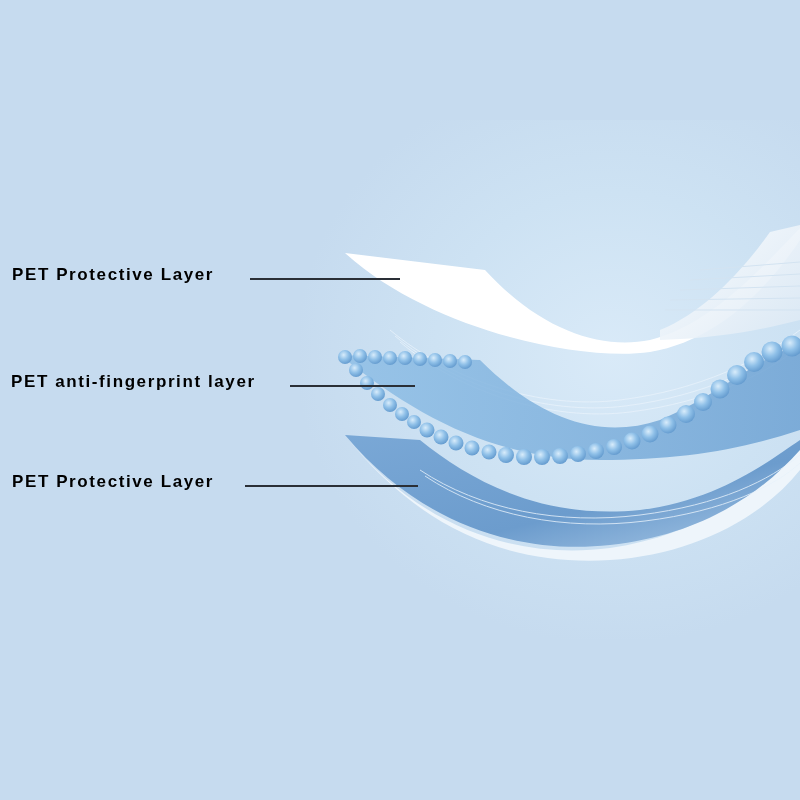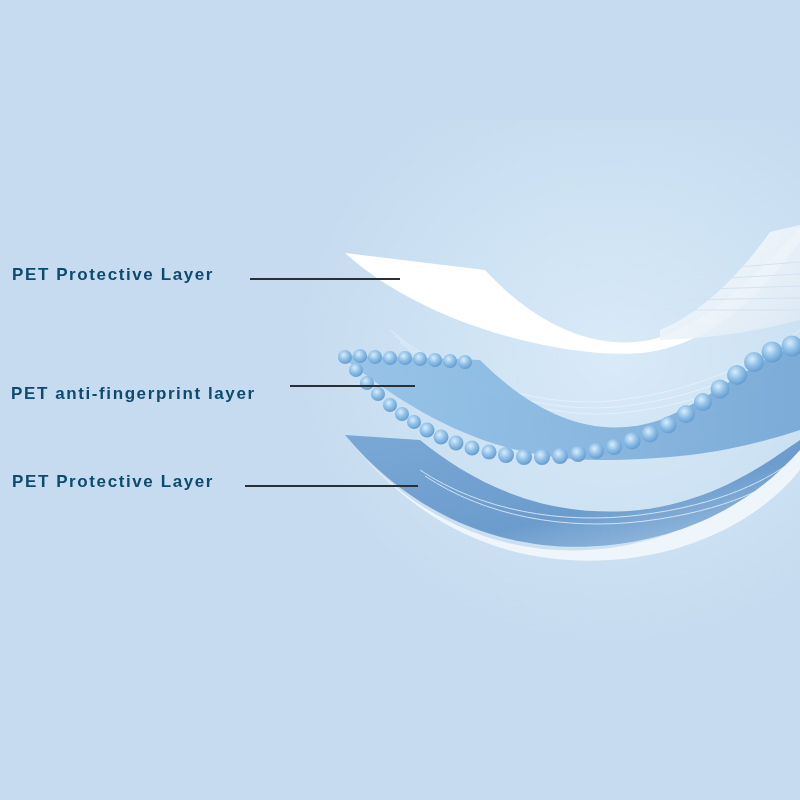--- a/index.html
+++ b/index.html
@@ -8,21 +8,21 @@
     background: #c6dbef;
     font-family: "Liberation Sans", sans-serif;
   }
   .glow {
     position: absolute; left: 300px; top: 120px; width: 520px; height: 520px;
     background: radial-gradient(ellipse at 60% 45%, #d9eaf8 0%, #cde2f3 40%, rgba(198,219,239,0) 72%);
   }
   .art { position: absolute; left: 0; top: 0; width: 800px; height: 800px; }
   .label {
     position: absolute; font-weight: bold; font-size: 17px; letter-spacing: 1.6px;
-    color: #0c4a6e; white-space: nowrap;
+    color: #000000; white-space: nowrap;
   }
   .leader { position: absolute; height: 2px; background: #2a2f36; }
 </style>
 </head>
 <body>
 
 <div class="glow"></div>
 
 <svg class="art" viewBox="0 0 800 800" xmlns="http://www.w3.org/2000/svg">
   <defs>
@@ -111,17 +111,17 @@
       <line x1="680" y1="290" x2="800" y2="286"></line>
       <line x1="670" y1="300" x2="800" y2="298"></line>
       <line x1="665" y1="310" x2="800" y2="310"></line>
     </g>
   </g>
 </svg>
 
 <div class="label" style="left:12px; top:265px;">PET Protective Layer</div>
 <div class="leader" style="left:250px; top:278px; width:150px;"></div>
 
-<div class="label" style="left:11px; top:384px;">PET anti-fingerprint layer</div>
+<div class="label" style="left:11px; top:372px;">PET anti-fingerprint layer</div>
 <div class="leader" style="left:290px; top:385px; width:125px;"></div>
 
 <div class="label" style="left:12px; top:472px;">PET Protective Layer</div>
 <div class="leader" style="left:245px; top:485px; width:173px;"></div>
 
 </body></html>

